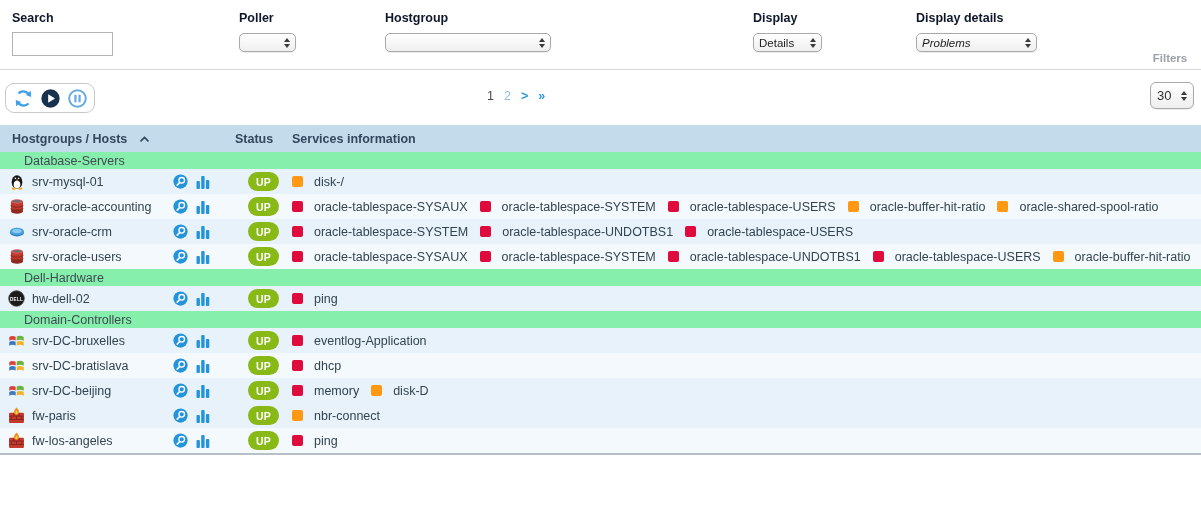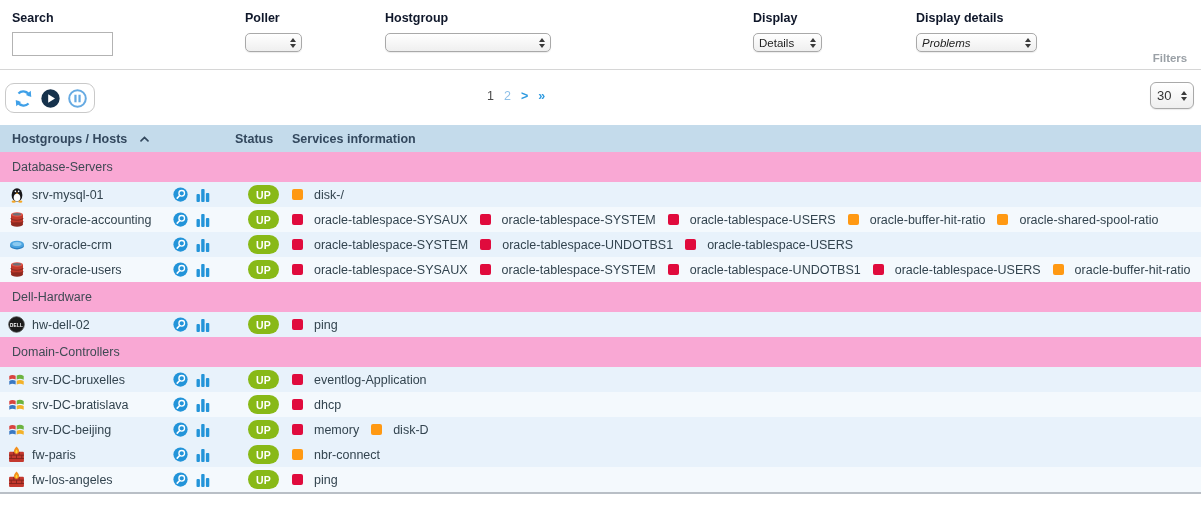--- a/index.html
+++ b/index.html
@@ -38,21 +38,21 @@
   .pg-arrow { color:#2d9ae0; cursor:pointer; font-weight:bold; }
   .pagesize { position:absolute; right:7px; top:12px; width:44px; height:27px; border:1px solid #a9a9a9; border-radius:6px;
     background:linear-gradient(#ffffff,#efefef); display:flex; align-items:center; justify-content:space-between;
     padding:0 6px; font-size:13px; box-shadow:0 1px 1px rgba(0,0,0,0.08); cursor:default; }
   
   .table { border-bottom:2px solid #b9bfc6; }
   .thead { height:27px; background:#c4dbeb; display:flex; align-items:center; font-weight:bold; font-size:12.5px; color:#33485e; }
   .col-host { width:235px; padding-left:12px; display:flex; align-items:center; gap:12px; }
   .col-status { width:57px; }
   .col-svc { flex:1; }
-  .group-row { height:30px; background:#f9a8d4; color:#3f4a54; font-size:12.5px; display:flex; align-items:center; padding-left:12px; }
+  .group-row { height:17px; background:#86efac; color:#3f4a54; font-size:12.5px; display:flex; align-items:center; padding-left:24px; }
   .host-row { height:25px; display:flex; align-items:center; font-size:12.5px; position:relative; }
   .host-row.odd { background:#e8f2fb; }
   .host-row.even { background:#f4f9fd; }
   .host-cell { width:235px; display:flex; align-items:center; padding-left:8px; gap:7px; position:relative; height:100%; }
   .host-name { color:#33444f; cursor:pointer; white-space:nowrap; }
   .host-icon { width:17px; height:17px; display:flex; align-items:center; justify-content:center; flex:0 0 17px; }
   .row-actions { position:absolute; left:172px; top:0; height:100%; display:flex; align-items:center; gap:7px; }
   .action-btn { width:16px; height:16px; display:flex; align-items:center; justify-content:center; cursor:pointer; }
   .status-cell { width:57px; display:flex; align-items:center; justify-content:center; height:100%; }
   .badge-up { min-width:31px; height:19px; border-radius:10px; color:#fff; font-weight:bold; font-size:10.5px;
@@ -63,21 +63,21 @@
   .svc .svc-name { color:#33444f; font-size:12.5px; }
 </style>
 </head>
 <body>
 
 <div class="filter-bar">
   <div class="fgroup" style="left:12px;">
     <span class="flabel">Search</span>
     <input class="search-input" placeholder="" style="">
   </div>
-  <div class="fgroup" style="left:245px;">
+  <div class="fgroup" style="left:239px;">
     <span class="flabel">Poller</span>
     <div class="sel" style="width:57px;">
       <span></span>
       <span class="updown">
           <i class="arr-up"></i>
           <i class="arr-dn"></i>
         </span>
     </div>
   </div>
   <div class="fgroup" style="left:753px;">

